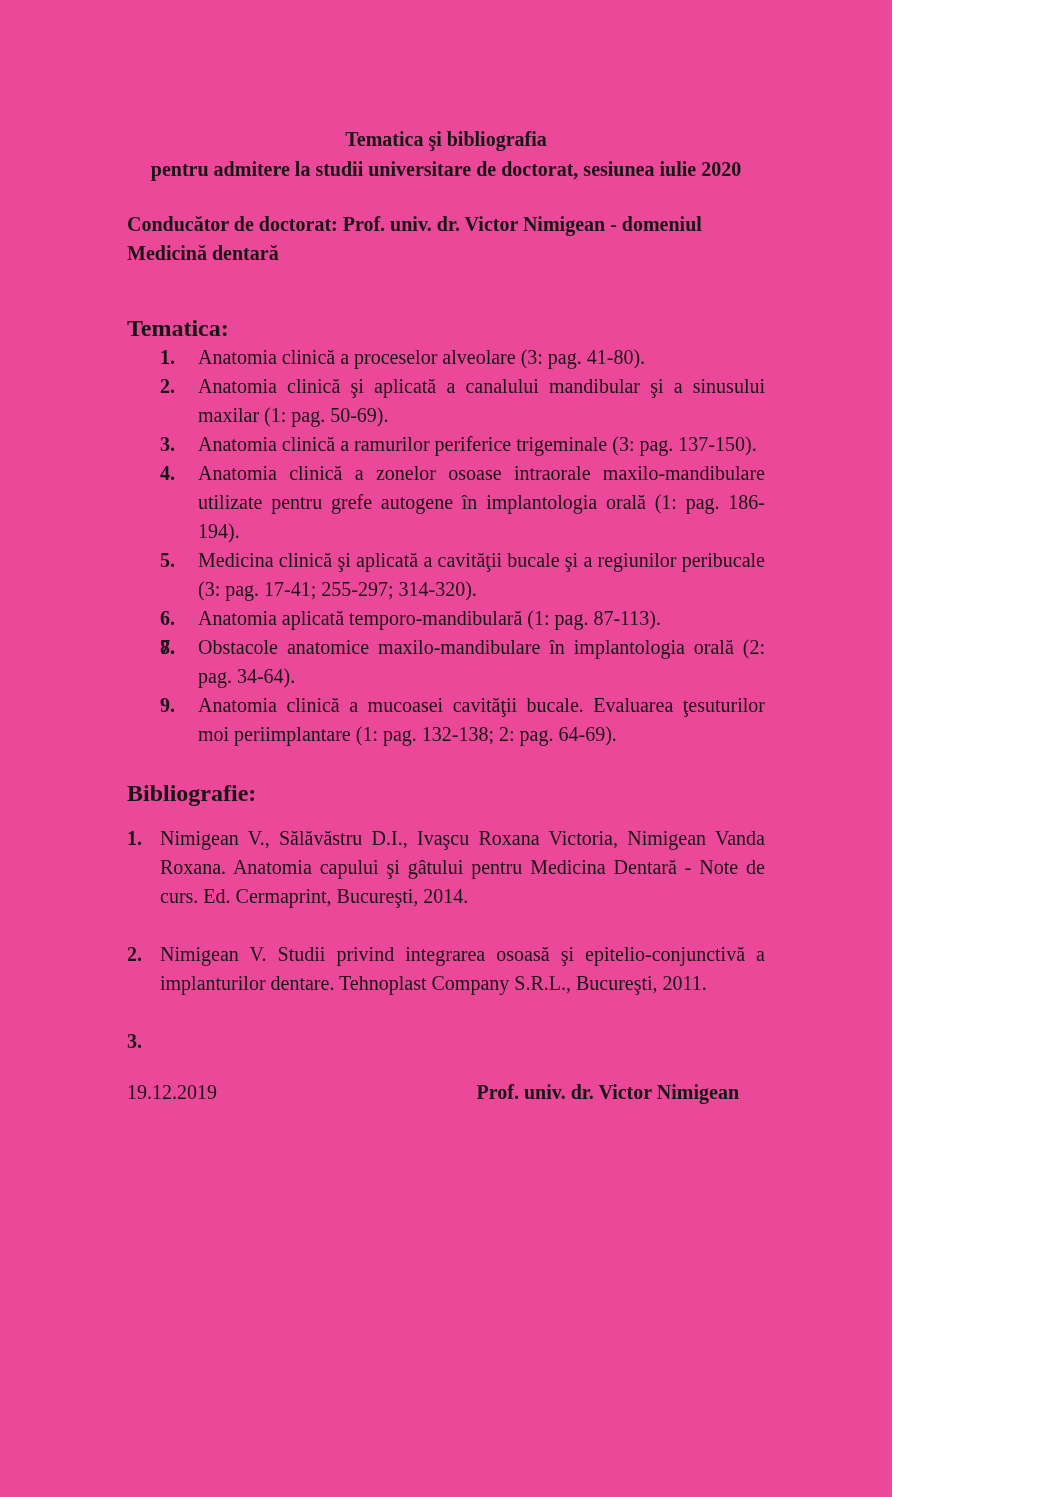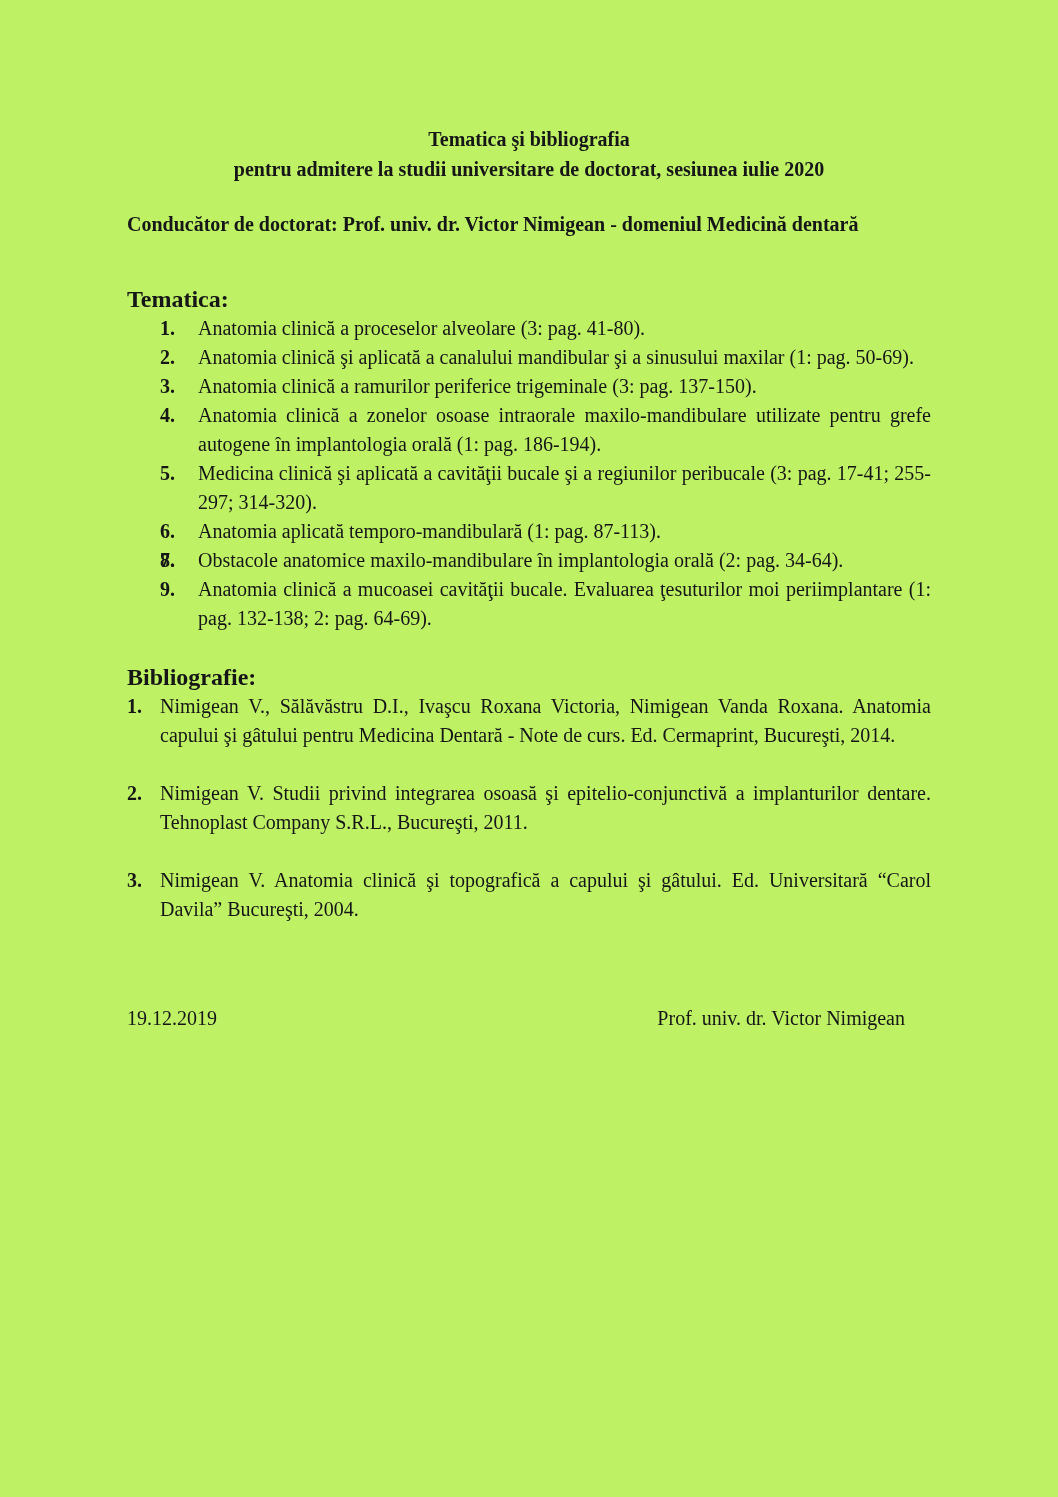--- a/index.html
+++ b/index.html
@@ -9,24 +9,24 @@
   }
   body {
     width: 1058px;
     height: 1497px;
     overflow: hidden;
     font-family: "Liberation Serif", "DejaVu Serif", serif;
     color: #161616;
   }
   .page {
     box-sizing: border-box;
-    width: 1058px;
+    width: 892px;
     height: 1497px;
     padding: 124px 127px 0 127px;
-    background: #bef264;
+    background: #ec4899;
     font-size: 20px;
     line-height: 29px;
   }
   .title-block {
     text-align: center;
     font-weight: bold;
     line-height: 30px;
     margin: 0 0 26px 0;
   }
   .supervisor {
@@ -68,33 +68,33 @@
     margin-bottom: 0;
   }
   .biblio-list .li-num {
     position: absolute;
     left: 0;
     top: 0;
     font-weight: bold;
   }
   .biblio-heading {
     margin-top: 30px;
-    margin-bottom: 0;
+    margin-bottom: 16px;
   }
   .seg-bold {
     font-weight: normal;
   }
   .footer-row {
     display: flex;
     justify-content: space-between;
     align-items: flex-start;
     margin-top: 80px;
   }
   .signature {
-    font-weight: normal;
+    font-weight: bold;
     margin-right: 26px;
   }
 </style>
 </head>
 <body>
 
 <div class="page">
 
   <div class="title-block">
     <div>Tematica şi bibliografia</div>
@@ -115,21 +115,21 @@
       <li><span class="li-num">7.</span></li>
       <li><span class="li-num">8.</span><span class="seg-bold">Obstacole anatomice maxilo-mandibulare în implantologia orală (2: pag. 34-64).</span></li>
       <li><span class="li-num">9.</span><span>Anatomia clinică a mucoasei cavităţii bucale. </span><span class="seg-bold">Evaluarea ţesuturilor moi periimplantare (1: pag. 132-138;  2: pag. 64-69).</span></li>
     </ol>
 
   <h2 class="section-heading biblio-heading">Bibliografie:</h2>
 
   <ol class="doc-list biblio-list">
       <li><span class="li-num">1.</span><span class="seg-bold">Nimigean V., Sălăvăstru D.I., Ivaşcu Roxana Victoria, Nimigean Vanda Roxana. Anatomia capului şi gâtului pentru Medicina Dentară - Note de curs. Ed. Cermaprint, Bucureşti, 2014.</span></li>
       <li><span class="li-num">2.</span><span class="seg-bold">Nimigean V. Studii privind integrarea osoasă şi epitelio-conjunctivă a implanturilor dentare. Tehnoplast Company S.R.L., Bucureşti, 2011.</span></li>
-      <li><span class="li-num">3.</span><span class="seg-bold">Nimigean V. Anatomia clinică şi topografică a capului şi gâtului. Ed. Universitară “Carol Davila” Bucureşti, 2004.</span></li>
+      <li><span class="li-num">3.</span></li>
     </ol>
 
   <div class="footer-row">
     <span>19.12.2019</span>
     <span class="signature">Prof. univ. dr. Victor Nimigean</span>
   </div>
 
 </div>
 
 </body></html>

